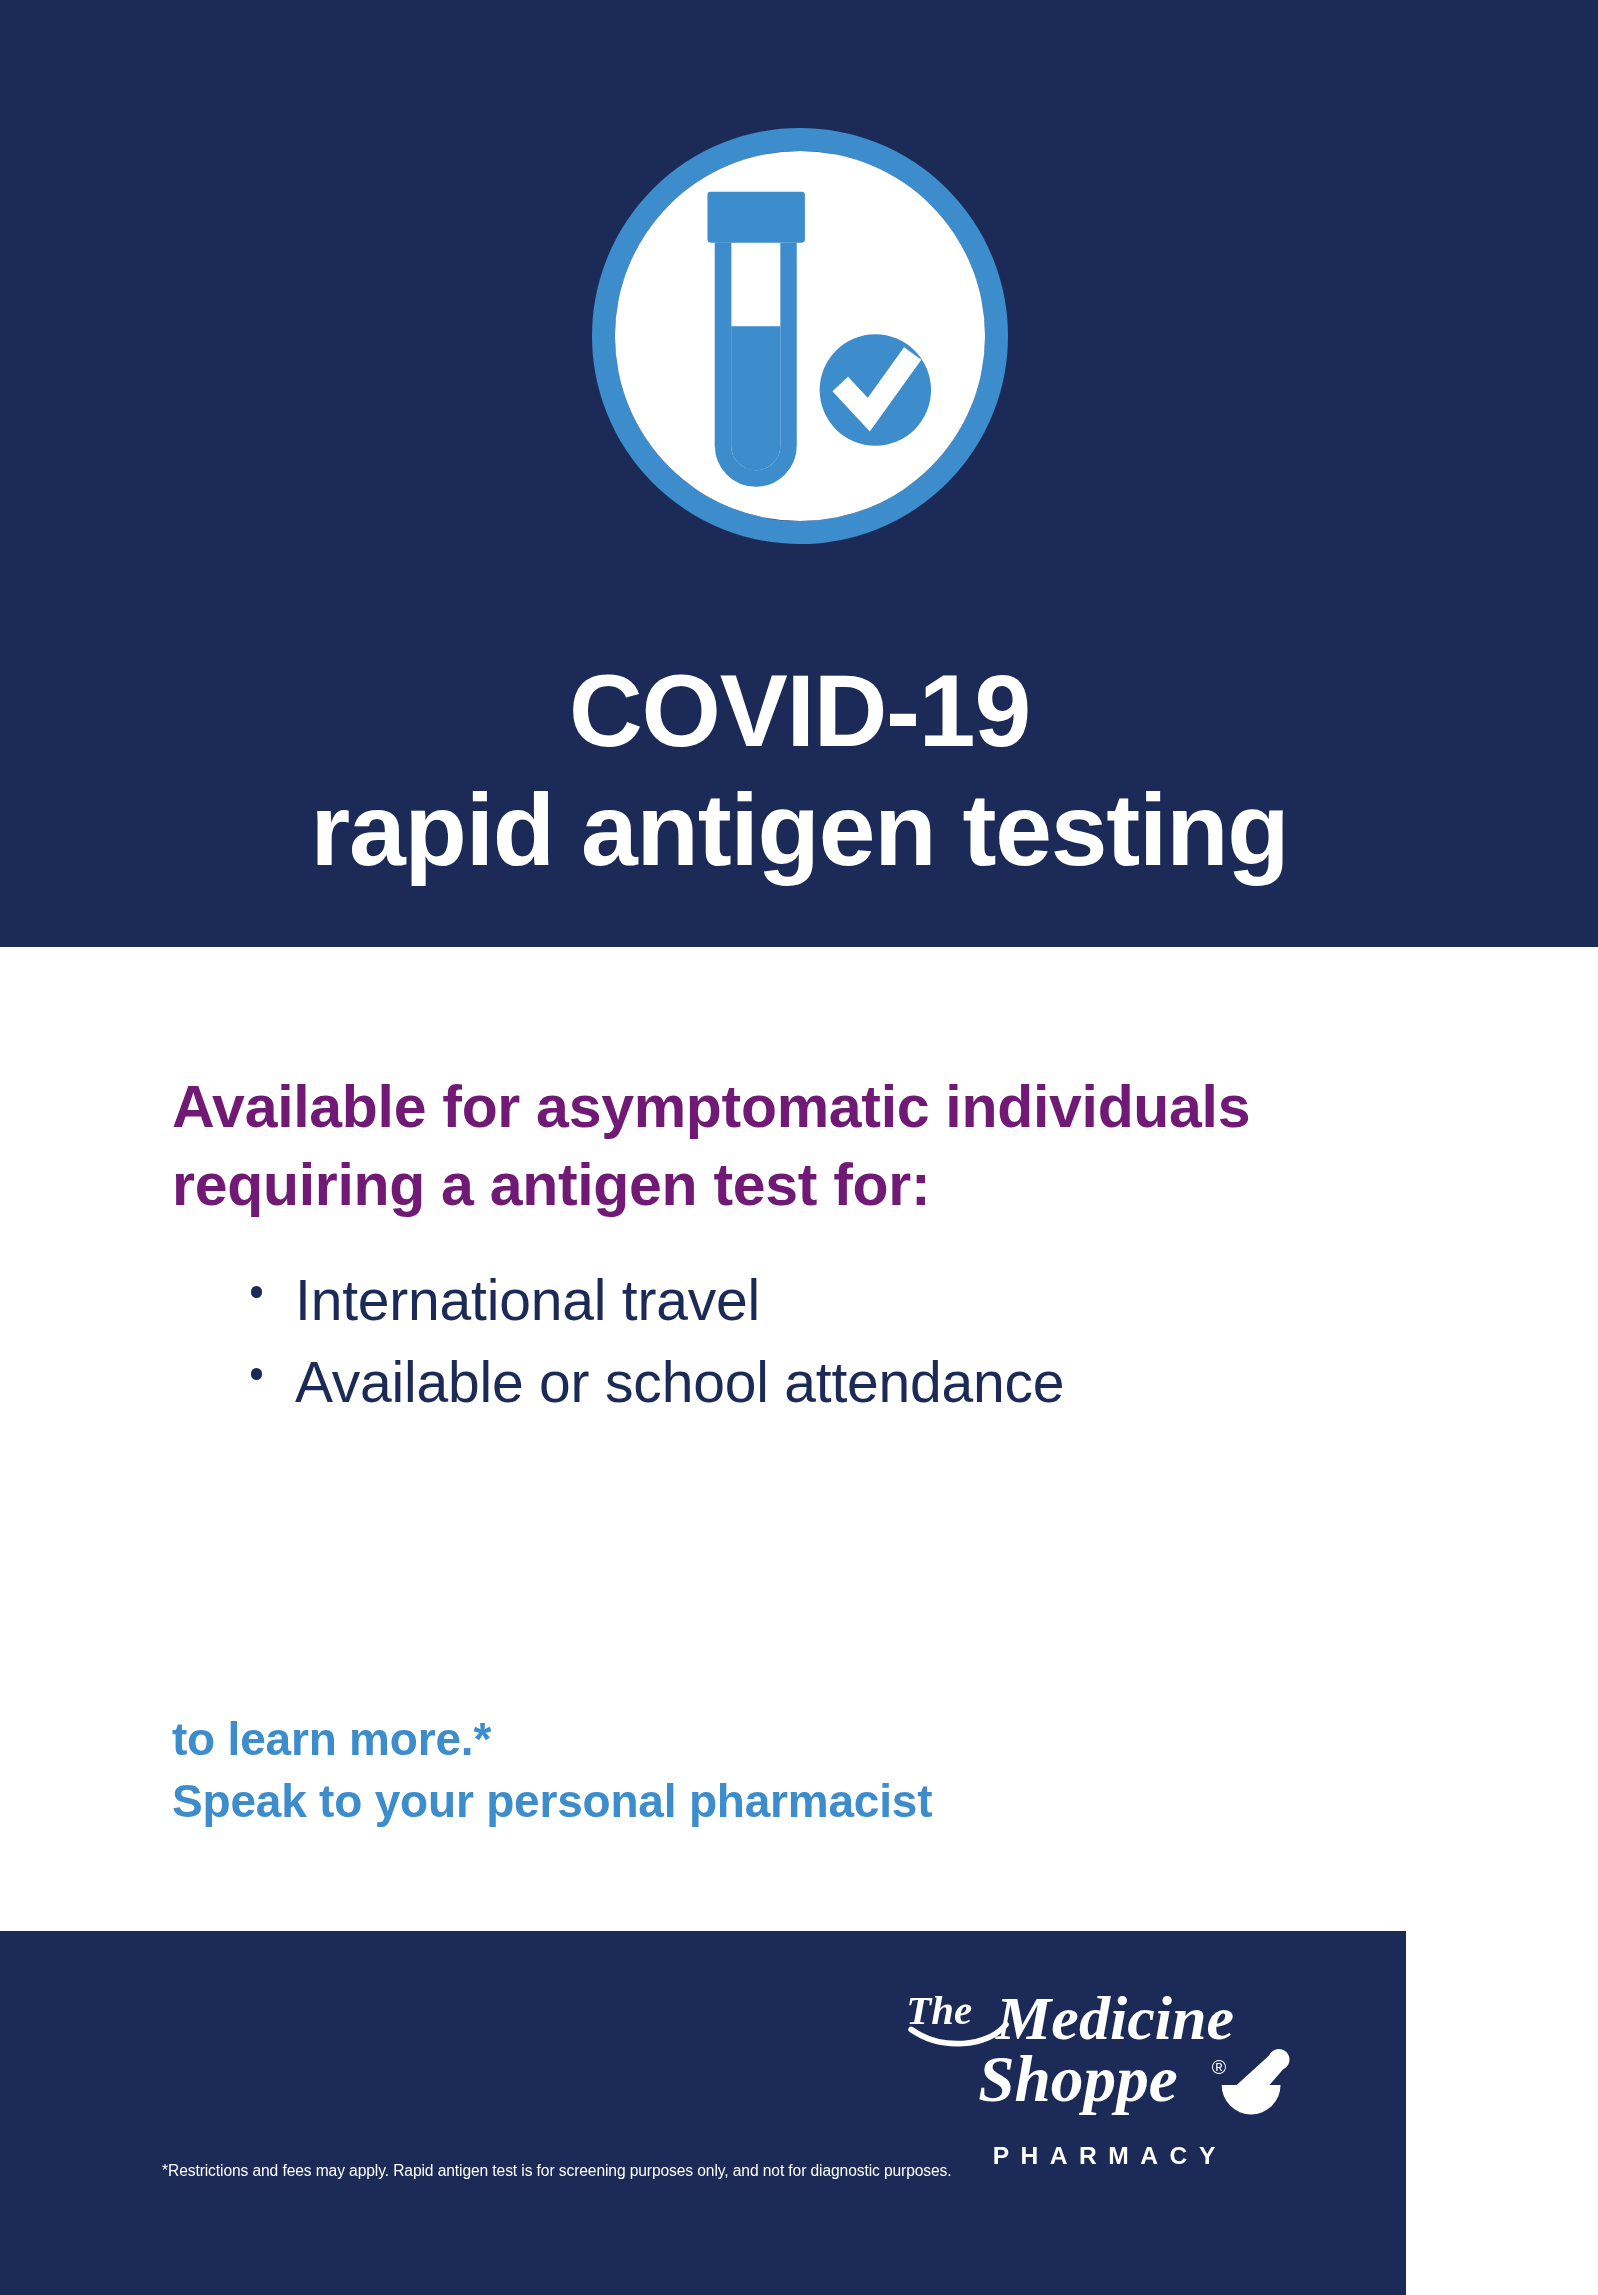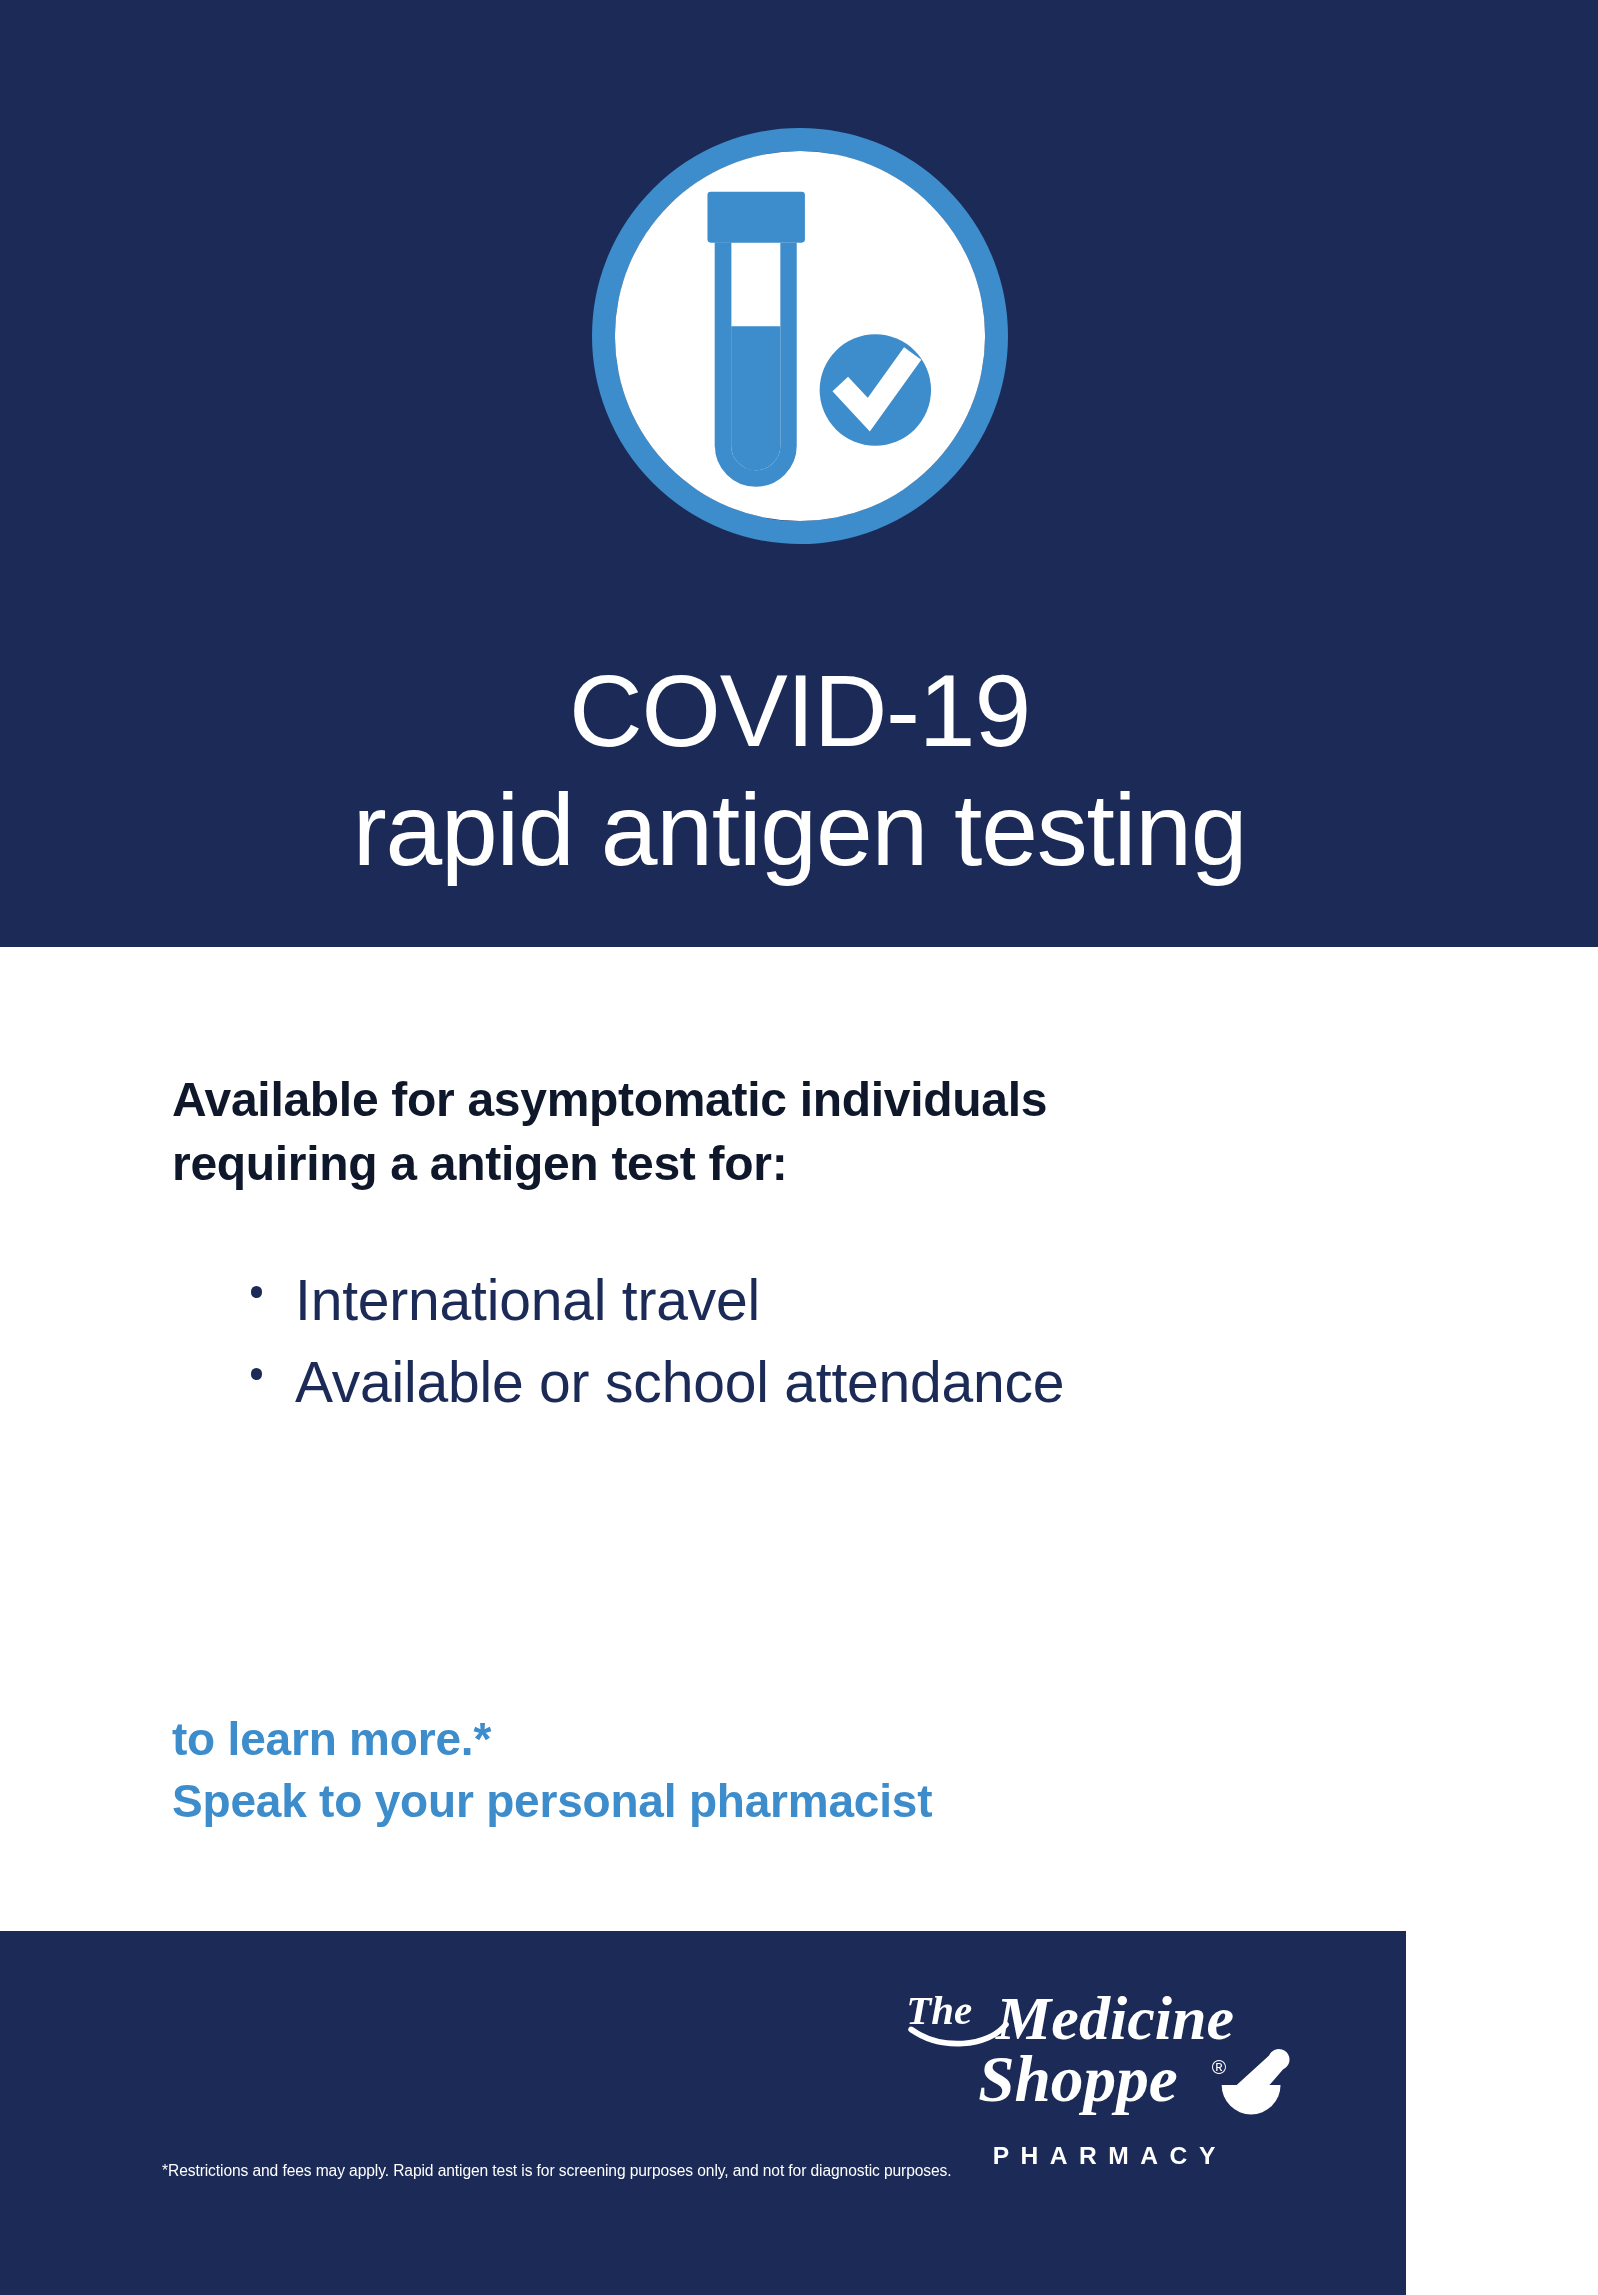--- a/index.html
+++ b/index.html
@@ -45,21 +45,21 @@
     height: 416px;
   }
 
   .headline {
     position: absolute;
     left: 0;
     top: 584px;
     width: 1599px;
     text-align: center;
     color: #ffffff;
-    font-weight: normal;
+    font-weight: bold;
     font-size: 102px;
     line-height: 1.16;
     letter-spacing: -1.2px;
   }
   .headline .line1 { display: block; }
   .headline .line2 { display: block; }
 
   
   .body-area {
     position: absolute;
@@ -68,23 +68,23 @@
     width: 1599px;
     height: 984px;
     background: #ffffff;
   }
 
   .lead {
     position: absolute;
     left: 172px;
     top: 121px;
     width: 1312px;
-    color: #0f172a;
-    font-weight: bold;
-    font-size: 48px;
+    color: #701a75;
+    font-weight: bold;
+    font-size: 59px;
     line-height: 1.33;
     letter-spacing: -0.3px;
   }
   .lead span { display: block; }
 
   .bullet-list {
     position: absolute;
     left: 246px;
     top: 312px;
     margin: 0;

